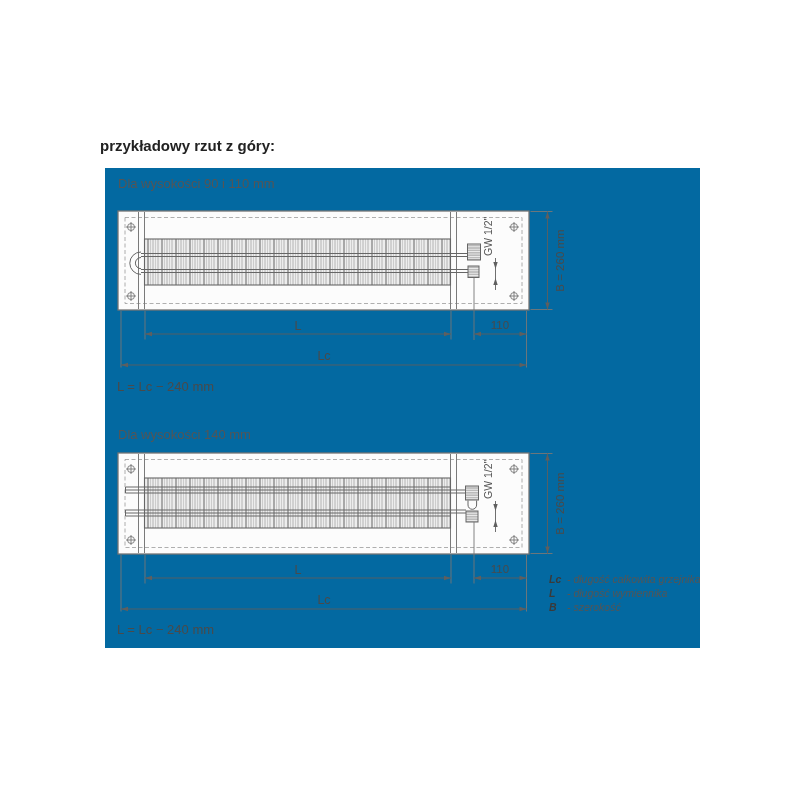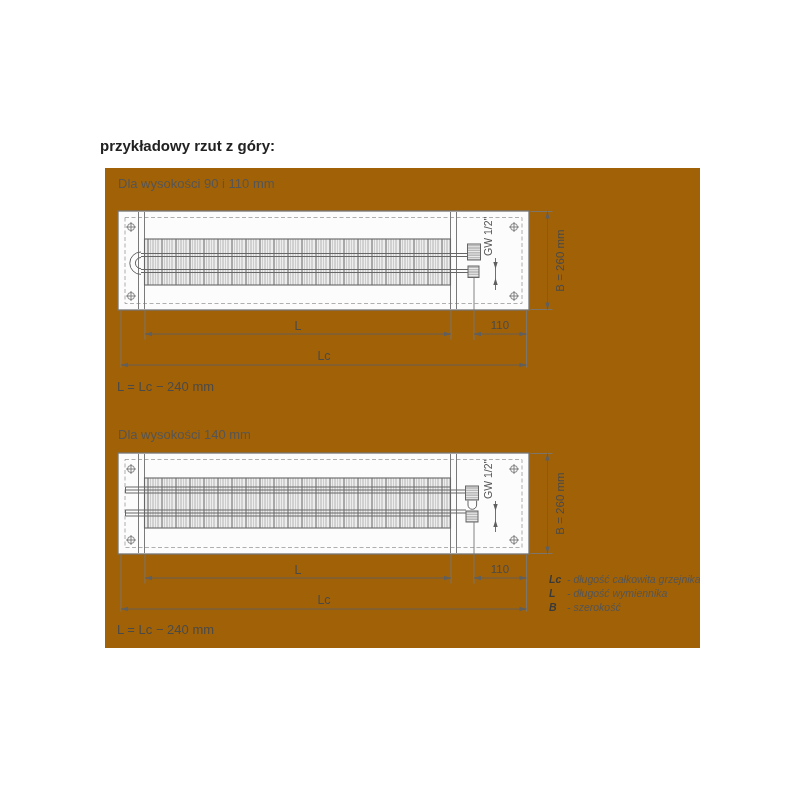--- a/index.html
+++ b/index.html
@@ -1,19 +1,19 @@
 <!DOCTYPE html>
 <html><head>
 <meta charset="utf-8">
 <style>
   html,body{margin:0;padding:0;background:#ffffff;}
   .stage{position:relative;width:800px;height:800px;background:#ffffff;overflow:hidden;
          font-family:"Liberation Sans",sans-serif;}
   .heading{position:absolute;left:100px;top:137px;font-size:15px;font-weight:bold;color:#222;text-align:center;}
-  .panel{position:absolute;left:105px;top:168px;width:595px;height:480px;background:#a16207;}
+  .panel{position:absolute;left:105px;top:168px;width:595px;height:480px;background:#0369a1;}
   svg{display:block;}
   text{font-family:"Liberation Sans",sans-serif;}
   .dlabel{font-size:13px;fill:#555;}
   .dim{font-size:12.5px;fill:#4a4a4a;}
   .dimsm{font-size:11.5px;fill:#4a4a4a;}
   .gw{font-size:10.5px;fill:#555;}
   .formula{font-size:13px;fill:#4a4a4a;}
   .legsym{font-size:10.5px;font-weight:bold;font-style:italic;fill:#3a3a3a;}
   .legdesc{font-size:10.5px;font-style:italic;fill:#555;}
   .thin{stroke:#777;stroke-width:0.9;fill:none;}

